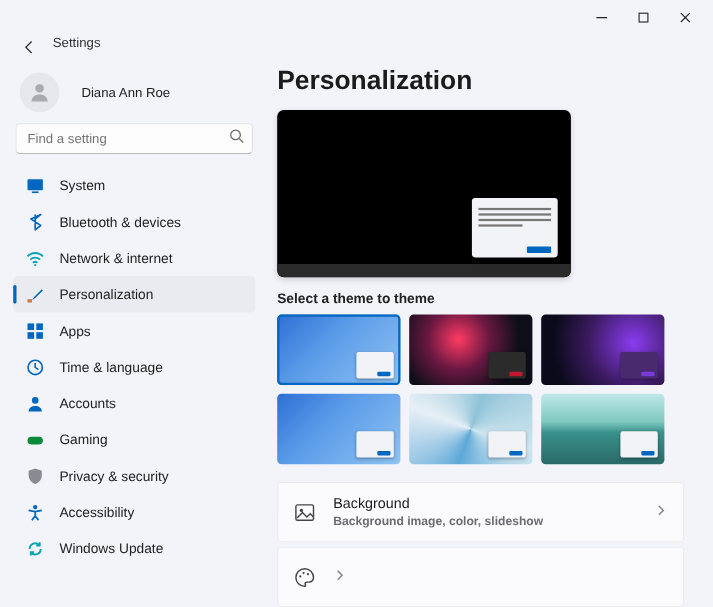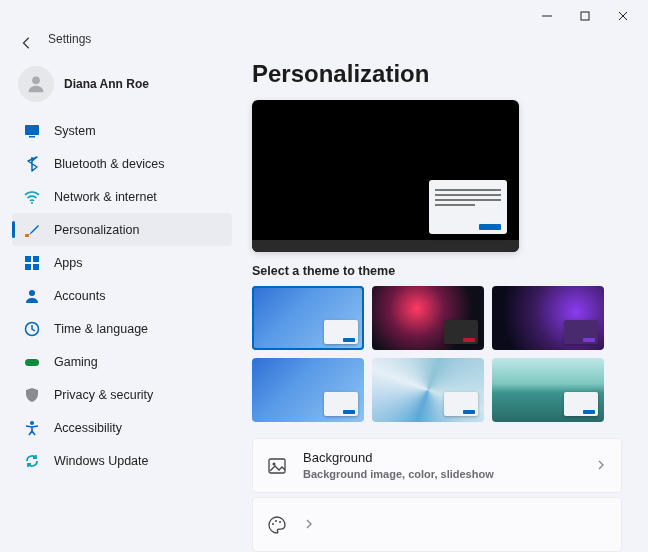--- a/index.html
+++ b/index.html
@@ -12,21 +12,21 @@
 .header-row { display: flex; align-items: flex-start; padding: 0 16px; height: 24px; }
 .back-btn { width: 22px; height: 22px; display: flex; align-items: center; justify-content: center; margin-right: 10px; }
 .header-title { font-size: 12px; color: #333; }
 
 .content { display: flex; padding: 4px 12px 0 12px; }
 .sidebar { width: 220px; flex-shrink: 0; }
 
 .profile { display: flex; align-items: center; padding: 6px 6px 10px 6px; }
 .avatar { width: 36px; height: 36px; border-radius: 50%; background: #e6e7ea; display: flex; align-items: center; justify-content: center; margin-right: 10px; }
 .avatar svg { width: 22px; height: 22px; fill: #a9aab0; }
-.profile-name { font-size: 12px; font-weight: 700; color: #222; }
+.profile-name { font-size: 12px; font-weight: 400; color: #222; margin-left: 10px; }
 
 .search-wrap { padding: 0 2px 10px 2px; }
 .search { position: relative; }
 .search input { width: 100%; height: 28px; background: #fdfdfe; border: 1px solid #e0e0e4; border-bottom: 1px solid #bbb; border-radius: 4px; padding: 0 30px 0 10px; font-size: 12px; color: #444; outline: none; }
 .search-icon { position: absolute; right: 8px; top: 50%; transform: translateY(-50%); color: #666; }
 .search-icon svg { width: 14px; height: 14px; }
 
 .nav { padding-top: 2px; }
 .nav-item { display: flex; align-items: center; height: 33px; padding: 0 6px 0 12px; border-radius: 4px; cursor: pointer; font-size: 12.5px; color: #222; position: relative; }
 .nav-item.active { background: #eaebf0; }
@@ -104,20 +104,31 @@
     <div class="profile">
       <div class="avatar">
         <svg viewBox="0 0 24 24">
             <circle cx="12" cy="8" r="4.2"></circle>
             <path d="M4 21c0-4.4 3.6-7 8-7s8 2.6 8 7"></path>
           </svg>
       </div>
       <div class="profile-name">Diana Ann Roe</div>
     </div>
 
+    <div class="search-wrap">
+      <div class="search">
+        <input type="text" placeholder="Find a setting" style="">
+        <span class="search-icon">
+          <svg viewBox="0 0 16 16">
+              <circle cx="7" cy="7" r="5" fill="none" stroke="#666" stroke-width="1.3"></circle>
+              <line x1="11" y1="11" x2="15" y2="15" stroke="#666" stroke-width="1.3"></line>
+            </svg>
+        </span>
+      </div>
+    </div>
 
     <div class="nav">
       <div class="nav-item">
         <span class="nav-icon">
             <svg viewBox="0 0 16 16">
               <rect x="1" y="2" width="14" height="10" rx="1" fill="#0067c0"></rect>
               <rect x="5" y="13" width="6" height="1.5" fill="#0067c0"></rect>
             </svg>
           </span>
         <span>System</span>
@@ -155,34 +166,34 @@
               <rect x="9" y="1" width="6" height="6" fill="#0067c0"></rect>
               <rect x="1" y="9" width="6" height="6" fill="#0067c0"></rect>
               <rect x="9" y="9" width="6" height="6" fill="#0067c0"></rect>
             </svg>
           </span>
         <span>Apps</span>
       </div>
       <div class="nav-item">
         <span class="nav-icon">
             <svg viewBox="0 0 16 16">
+              <circle cx="8" cy="8" r="6.5" fill="none" stroke="#0067c0" stroke-width="1.5"></circle>
+              <path d="M8 4v4l3 2" fill="none" stroke="#0067c0" stroke-width="1.5"></path>
+            </svg>
+          </span>
+        <span>Time &amp; language</span>
+      </div>
+      <div class="nav-item">
+        <span class="nav-icon">
+            <svg viewBox="0 0 16 16">
               <circle cx="8" cy="5" r="3" fill="#0067c0"></circle>
               <path d="M2 15c0-3.3 2.7-5 6-5s6 1.7 6 5" fill="#0067c0"></path>
             </svg>
           </span>
         <span>Accounts</span>
-      </div>
-      <div class="nav-item">
-        <span class="nav-icon">
-            <svg viewBox="0 0 16 16">
-              <circle cx="8" cy="8" r="6.5" fill="none" stroke="#0067c0" stroke-width="1.5"></circle>
-              <path d="M8 4v4l3 2" fill="none" stroke="#0067c0" stroke-width="1.5"></path>
-            </svg>
-          </span>
-        <span>Time &amp; language</span>
       </div>
       <div class="nav-item">
         <span class="nav-icon">
             <svg viewBox="0 0 16 16">
               <rect x="1" y="5" width="14" height="7" rx="3.5" fill="#0a8a3a"></rect>
             </svg>
           </span>
         <span>Gaming</span>
       </div>
       <div class="nav-item">

